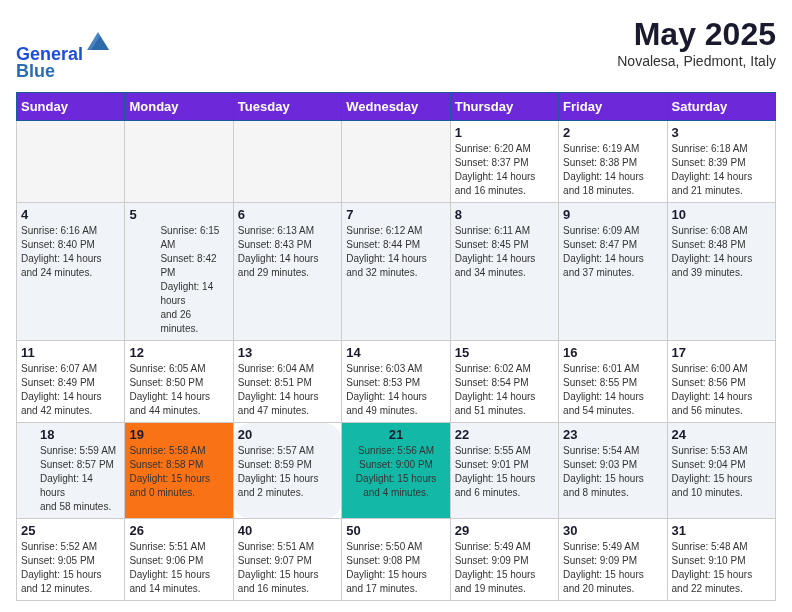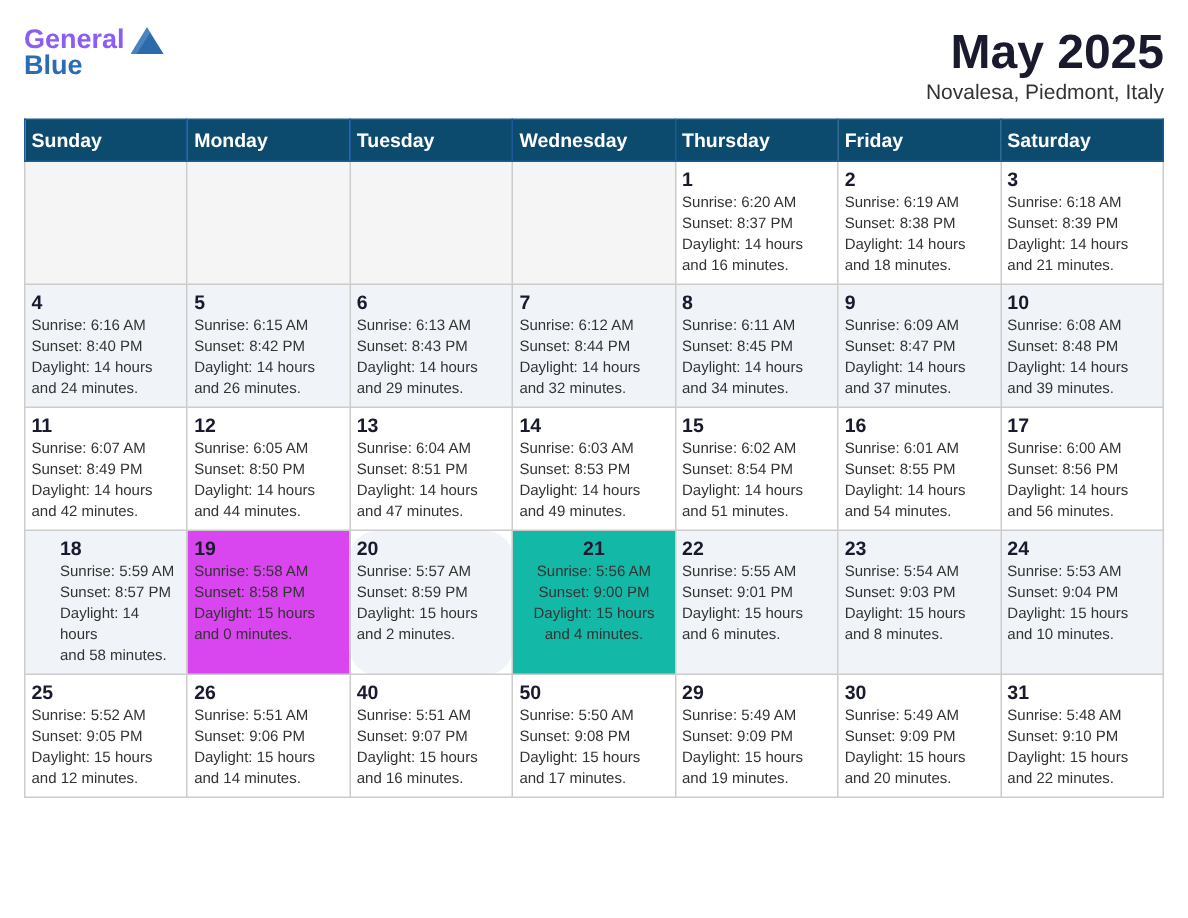--- a/index.html
+++ b/index.html
@@ -37,21 +37,21 @@
     .location {
       font-size: 14px;
       color: #333;
     }
     .calendar {
       width: 100%;
       border-collapse: collapse;
       border: 1px solid #ccc;
     }
     .calendar th {
-      background: #0c4a6e;
+      background: #6d28d9;
       color: #fff;
       padding: 6px 4px;
       font-size: 13px;
       text-align: left;
       border: 1px solid #1a5a9a;
     }
     .calendar td {
       vertical-align: top;
       border: 1px solid #ccc;
       padding: 4px;
@@ -79,21 +79,21 @@
       color: #333;
       line-height: 1.4;
     }
   </style>
 </head>
 <body>
 
 <div class="header">
   <div class="logo">
     <div class="logo-row">
-      <span style="font-size:18px;font-weight:bold;color:#8b5cf6;">General</span>
+      <span style="font-size:18px;font-weight:bold;color:#1d4ed8;margin-top:28px;">General</span>
       <svg width="22" height="18" viewBox="0 0 22 18">
         <polygon points="0,18 11,0 22,18" fill="#2a6db5" opacity="0.85"></polygon>
         <polygon points="4,18 13,4 22,18" fill="#1a5a9a" opacity="0.6"></polygon>
       </svg>
     </div>
     <span style="font-size:18px;font-weight:bold;color:#2a6db5;margin-top:-4px;">Blue</span>
   </div>
   <div class="title-block">
     <div class="month-title">May 2025</div>
     <div class="location">Novalesa, Piedmont, Italy</div>
@@ -143,21 +143,21 @@
       <tr>
         <td style="background: rgb(240, 244, 248);">
           <span class="day-number">4</span>
           <div class="day-info" style="white-space: pre-wrap;">Sunrise: 6:16 AM
 Sunset: 8:40 PM
 Daylight: 14 hours
 and 24 minutes.</div>
         </td>
         <td style="background: rgb(240, 244, 248);">
           <span class="day-number">5</span>
-          <div class="day-info" style="white-space: pre-wrap;">Sunrise: 6:15 AM
+          <div class="day-info" style="white-space: pre-wrap; margin-left: 31px;">Sunrise: 6:15 AM
 Sunset: 8:42 PM
 Daylight: 14 hours
 and 26 minutes.</div>
         </td>
         <td style="background: rgb(240, 244, 248);">
           <span class="day-number">6</span>
           <div class="day-info" style="white-space: pre-wrap;">Sunrise: 6:13 AM
 Sunset: 8:43 PM
 Daylight: 14 hours
 and 29 minutes.</div>
@@ -243,21 +243,21 @@
         </td>
       </tr>
       <tr>
         <td style="background: rgb(240, 244, 248); padding-left: 23px;">
           <span class="day-number">18</span>
           <div class="day-info" style="white-space: pre-wrap;">Sunrise: 5:59 AM
 Sunset: 8:57 PM
 Daylight: 14 hours
 and 58 minutes.</div>
         </td>
-        <td style="background: #d946ef;">
+        <td style="background: #f97316;">
           <span class="day-number">19</span>
           <div class="day-info" style="white-space: pre-wrap;">Sunrise: 5:58 AM
 Sunset: 8:58 PM
 Daylight: 15 hours
 and 0 minutes.</div>
         </td>
         <td style="background: rgb(240, 244, 248); border-radius: 18px;">
           <span class="day-number">20</span>
           <div class="day-info" style="white-space: pre-wrap;">Sunrise: 5:57 AM
 Sunset: 8:59 PM

